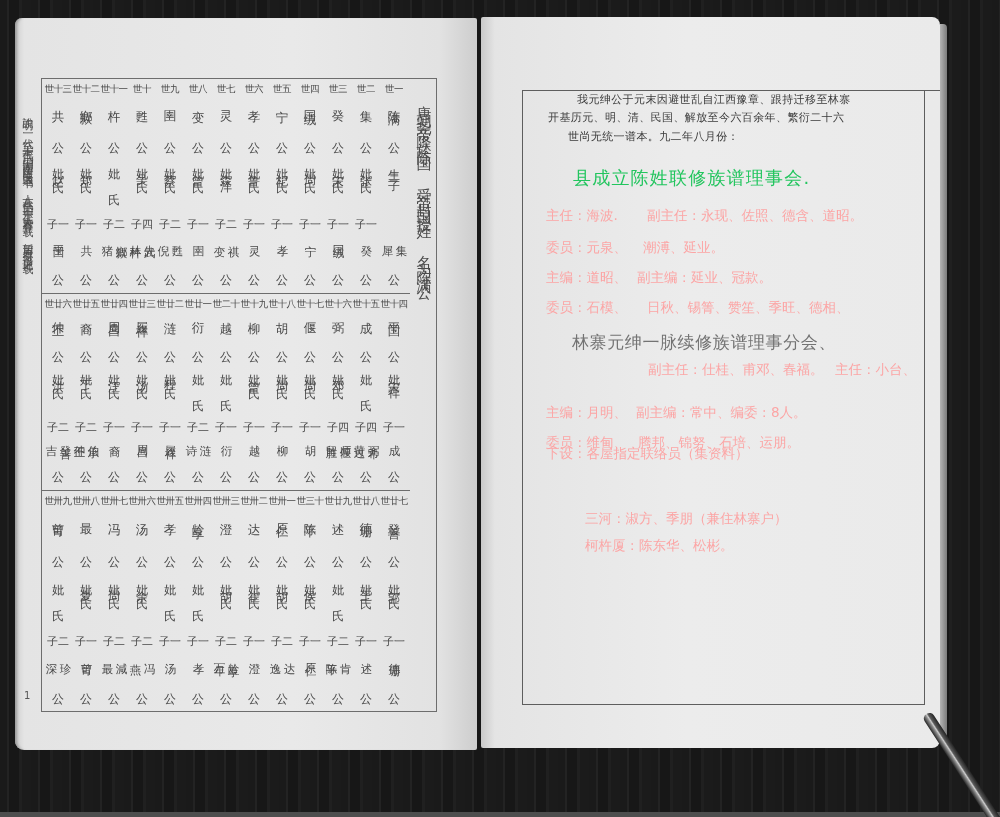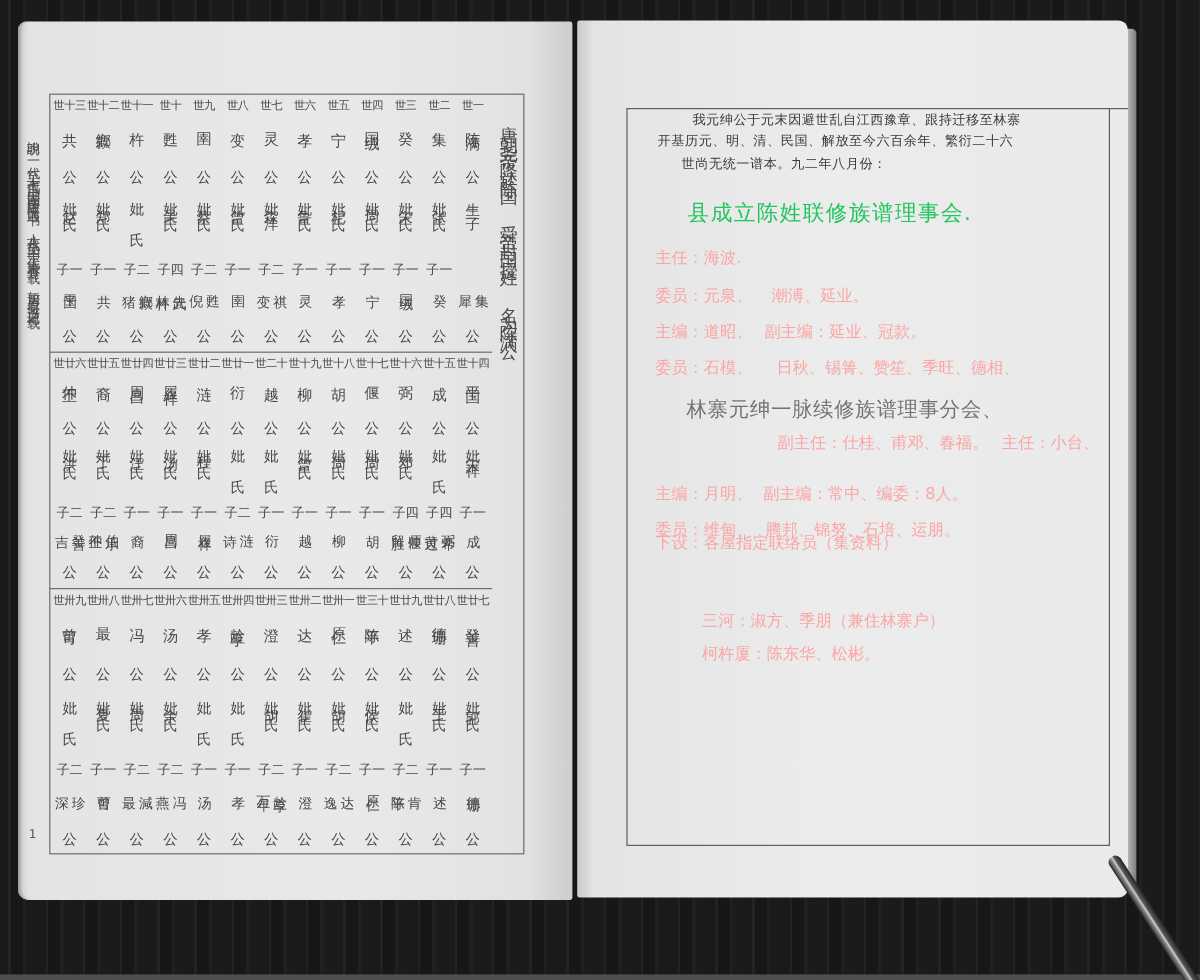--- a/index.html
+++ b/index.html
@@ -517,21 +517,21 @@
 <div class="page-right"></div>
 <div class="page-right-edge"></div>
 <div class="frame-right"></div>
 <div class="frame-right-ext"></div>
 
 <div class="rline" style="top:91px;left:577px;">我元绅公于元末因避世乱自江西豫章、跟持迁移至林寨</div>
 <div class="rline" style="top:109px;left:548px;">开基历元、明、清、民国、解放至今六百余年、繁衍二十六</div>
 <div class="rline" style="top:128px;left:568px;">世尚无统一谱本。九二年八月份：</div>
 
 <div class="rtitle" style="top:167px;left:573px;">县成立陈姓联修族谱理事会.</div>
-<div class="rrow" style="top:206px;"><span>主任：海波.</span></div>
+<div class="rrow" style="top:206px;"><span>主任：海波.</span><span class="sec" style="left:101px;">副主任：永现、佐照、德含、道昭。</span></div>
 <div class="rrow" style="top:238px;"><span>委员：元泉、</span><span class="sec" style="left:97px;">潮溥、延业。</span></div>
 <div class="rrow" style="top:268px;"><span>主编：道昭、</span><span class="sec" style="left:91px;">副主编：延业、冠款。</span></div>
 <div class="rrow" style="top:298px;"><span>委员：石模、</span><span class="sec" style="left:101px;">日秋、锡箐、赞笙、季旺、德相、</span></div>
 
 <div class="rsub" style="top:332px;left:572px;">林寨元绅一脉续修族谱理事分会、</div>
 <div class="rrow" style="top:360px;text-align:right;"><span>主任：小台、</span><span class="sec" style="left:102px;">副主任：仕桂、甫邓、春福。</span></div>
 <div class="rrow" style="top:403px;"><span>主编：月明、</span><span class="sec" style="left:90px;">副主编：常中、编委：8人。</span></div>
 <div class="rrow" style="top:433px;"><span>委员：维甸、</span><span class="sec" style="left:92px;">腾邦、锦努、石培、运朋。</span></div>
 <div class="rrow" style="top:444px;"><span>下设：各屋指定联络员（集资料）</span><span class="sec" style="left:300px;"></span></div>
 

